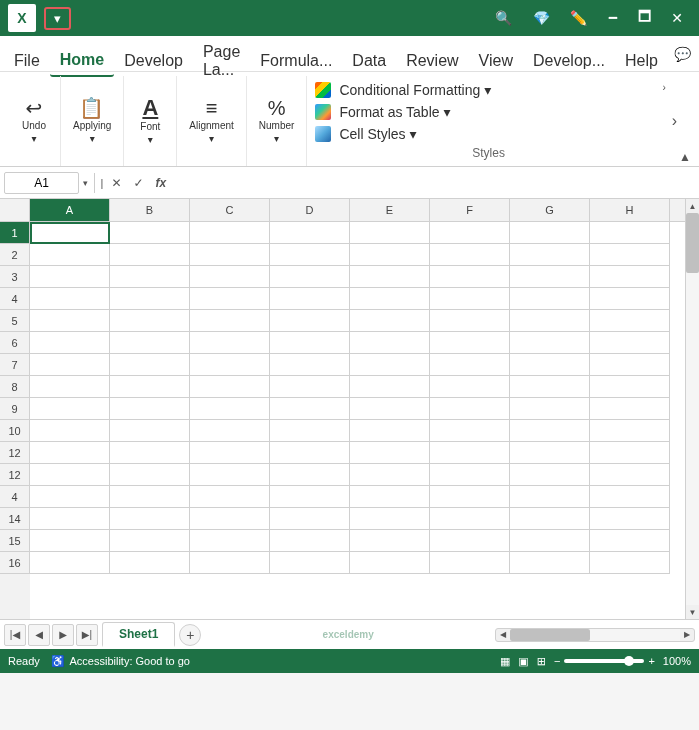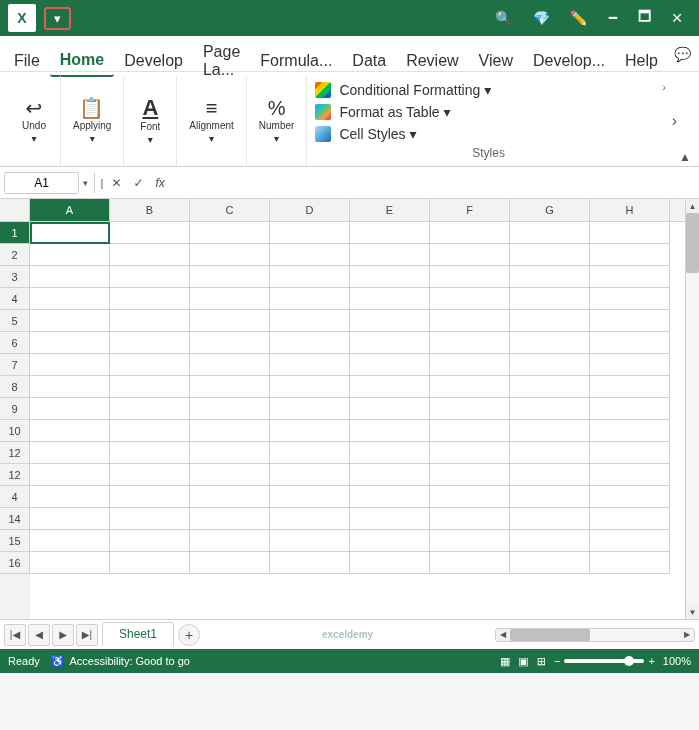--- a/index.html
+++ b/index.html
@@ -340,21 +340,21 @@
       border: 1px solid #d0d0d0;
       border-bottom: none;
       background: #fff;
       cursor: pointer;
       font-size: 12px;
       border-radius: 3px 3px 0 0;
     }
     .sheet-tab.active {
       color: #1e7145;
       border-bottom: 2px solid #fff;
-      font-weight: 400;
+      font-weight: 700;
     }
     .add-sheet-btn {
       width: 22px; height: 22px;
       display: flex; align-items: center; justify-content: center;
       cursor: pointer; font-size: 14px; color: #555;
       border: 1px solid #d0d0d0; border-radius: 50%;
       background: #f5f5f5;
     }
     .sheet-tabs-spacer { flex: 1; }
     .h-scrollbar {
@@ -541,21 +541,21 @@
 </div>
 
 <div class="formula-bar">
   <input class="cell-ref" type="text" value="A1" style="">
   <span style="cursor:pointer;font-size:9px;color:#555;">▾</span>
   <div class="formula-bar-divider"></div>
   <span style="color:#555;font-size:11px;">|</span>
   <div class="formula-bar-btns">
     <span class="formula-bar-btn">✕</span>
     <span class="formula-bar-btn">✓</span>
-    <span class="formula-bar-btn" style="font-style:italic;">fx</span>
+    <span class="formula-bar-btn" style="font-style:italic;font-weight:bold;">fx</span>
   </div>
   <input class="formula-bar-input" type="text" value="" style="">
 </div>
 
 <div style="display:flex;flex:1;background:#fff;overflow:hidden;height:420px;">
 
   <div style="display:flex;flex-direction:column;flex:1;overflow:hidden;">
 
     <div class="col-headers">
       <div class="row-num-header"></div>

